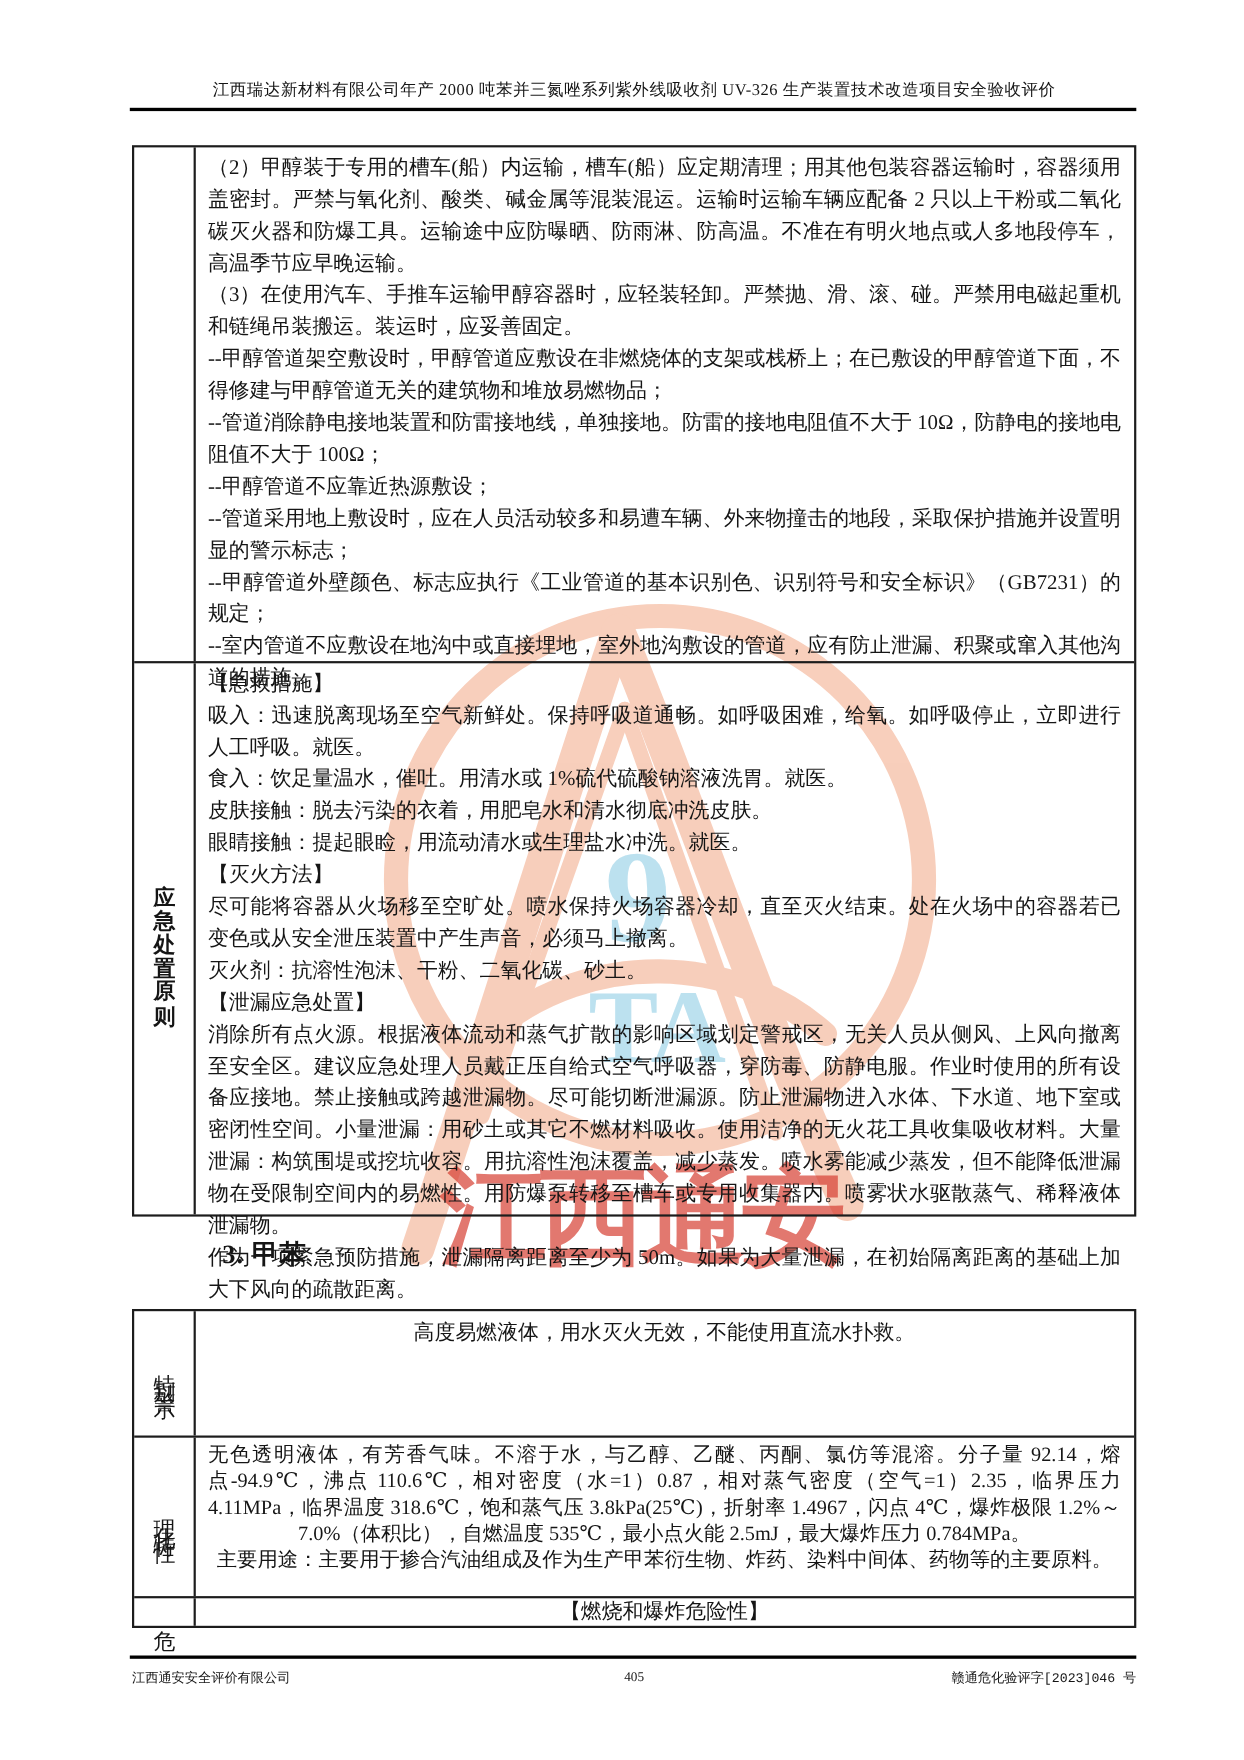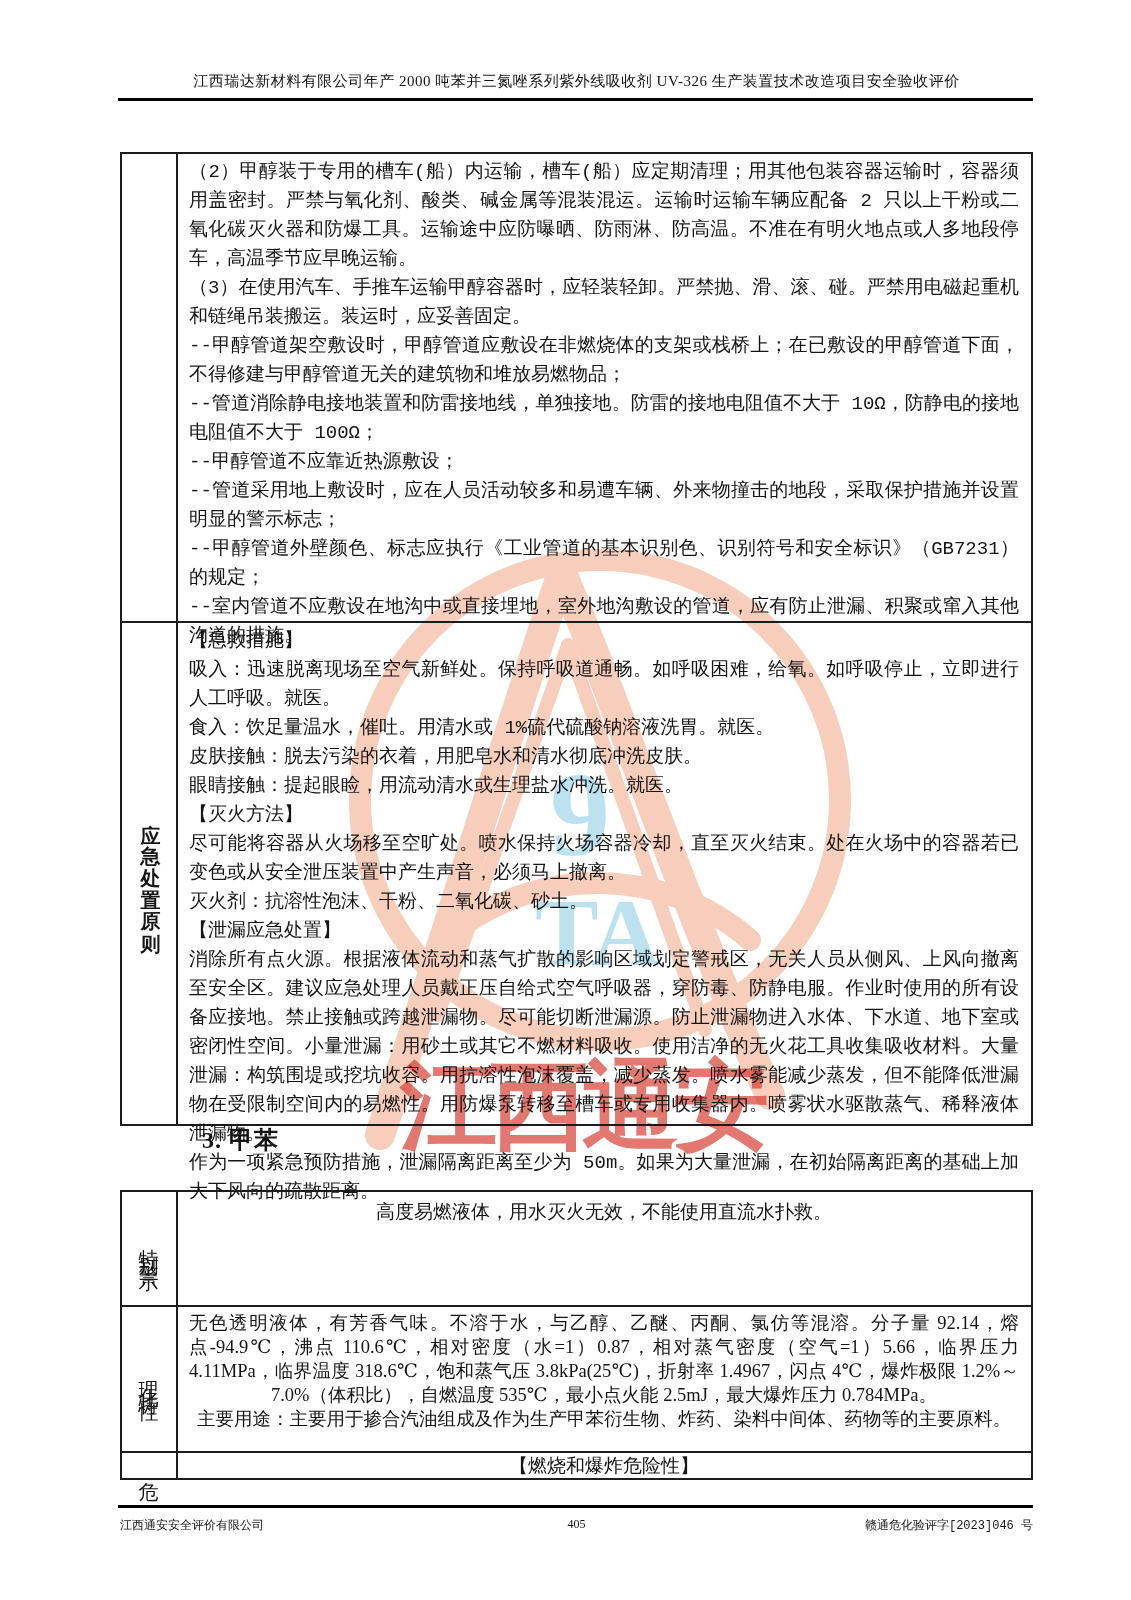--- a/index.html
+++ b/index.html
@@ -42,21 +42,21 @@
     writing-mode:vertical-rl; text-orientation:upright;
     font-size:20px; line-height:1;
   }
   .content-cell {
     flex:1 1 auto; box-sizing:border-box;
     padding:4px 12px 4px 11px;
     font-size:19px; line-height:29px; text-align:justify;
   }
   .content-cell p { margin:0; }
 
-  #table1 { top:152px;font-family:Liberation Mono, monospace; }
+  #table1 { top:132px; }
   #table1 .row-transport { height:467px; }
   #table1 .row-emergency { height:503px; }
 
   .section-heading {
     top:1124px; left:202px; z-index:1;
     font-size:24px; font-weight:bold; letter-spacing:1px;
   }
 
   #table2 { top:1190px; }
   #table2 .row-warning { height:113px; }
@@ -152,21 +152,21 @@
     <div class="content-cell">
       <p>高度易燃液体，用水灭火无效，不能使用直流水扑救。</p>
     </div>
   </div>
   <div class="doc-row row-properties">
     <div class="label-cell">
       <div class="vlabel">理化特性</div>
     </div>
     <div class="content-cell">
 
-    <p>无色透明液体，有芳香气味。不溶于水，与乙醇、乙醚、丙酮、氯仿等混溶。分子量 92.14，熔点-94.9℃，沸点 110.6℃，相对密度（水=1）0.87，相对蒸气密度（空气=1）5.66，临界压力 4.11MPa，临界温度 318.6℃，饱和蒸气压 3.8kPa(25℃)，折射率 1.4967，闪点 4℃，爆炸极限 1.2%～7.0%（体积比），自燃温度 535℃，最小点火能 2.5mJ，最大爆炸压力 0.784MPa。</p>
+    <p>无色透明液体，有芳香气味。不溶于水，与乙醇、乙醚、丙酮、氯仿等混溶。分子量 92.14，熔点-94.9℃，沸点 110.6℃，相对密度（水=1）0.87，相对蒸气密度（空气=1）2.35，临界压力 4.11MPa，临界温度 318.6℃，饱和蒸气压 3.8kPa(25℃)，折射率 1.4967，闪点 4℃，爆炸极限 1.2%～7.0%（体积比），自燃温度 535℃，最小点火能 2.5mJ，最大爆炸压力 0.784MPa。</p>
         <p>主要用途：主要用于掺合汽油组成及作为生产甲苯衍生物、炸药、染料中间体、药物等的主要原料。</p>
       </div>
   </div>
   <div class="doc-row row-hazard">
     <div class="label-cell">
       <div class="vlabel">危</div>
     </div>
     <div class="content-cell">
       <p>【燃烧和爆炸危险性】</p>
     </div>

